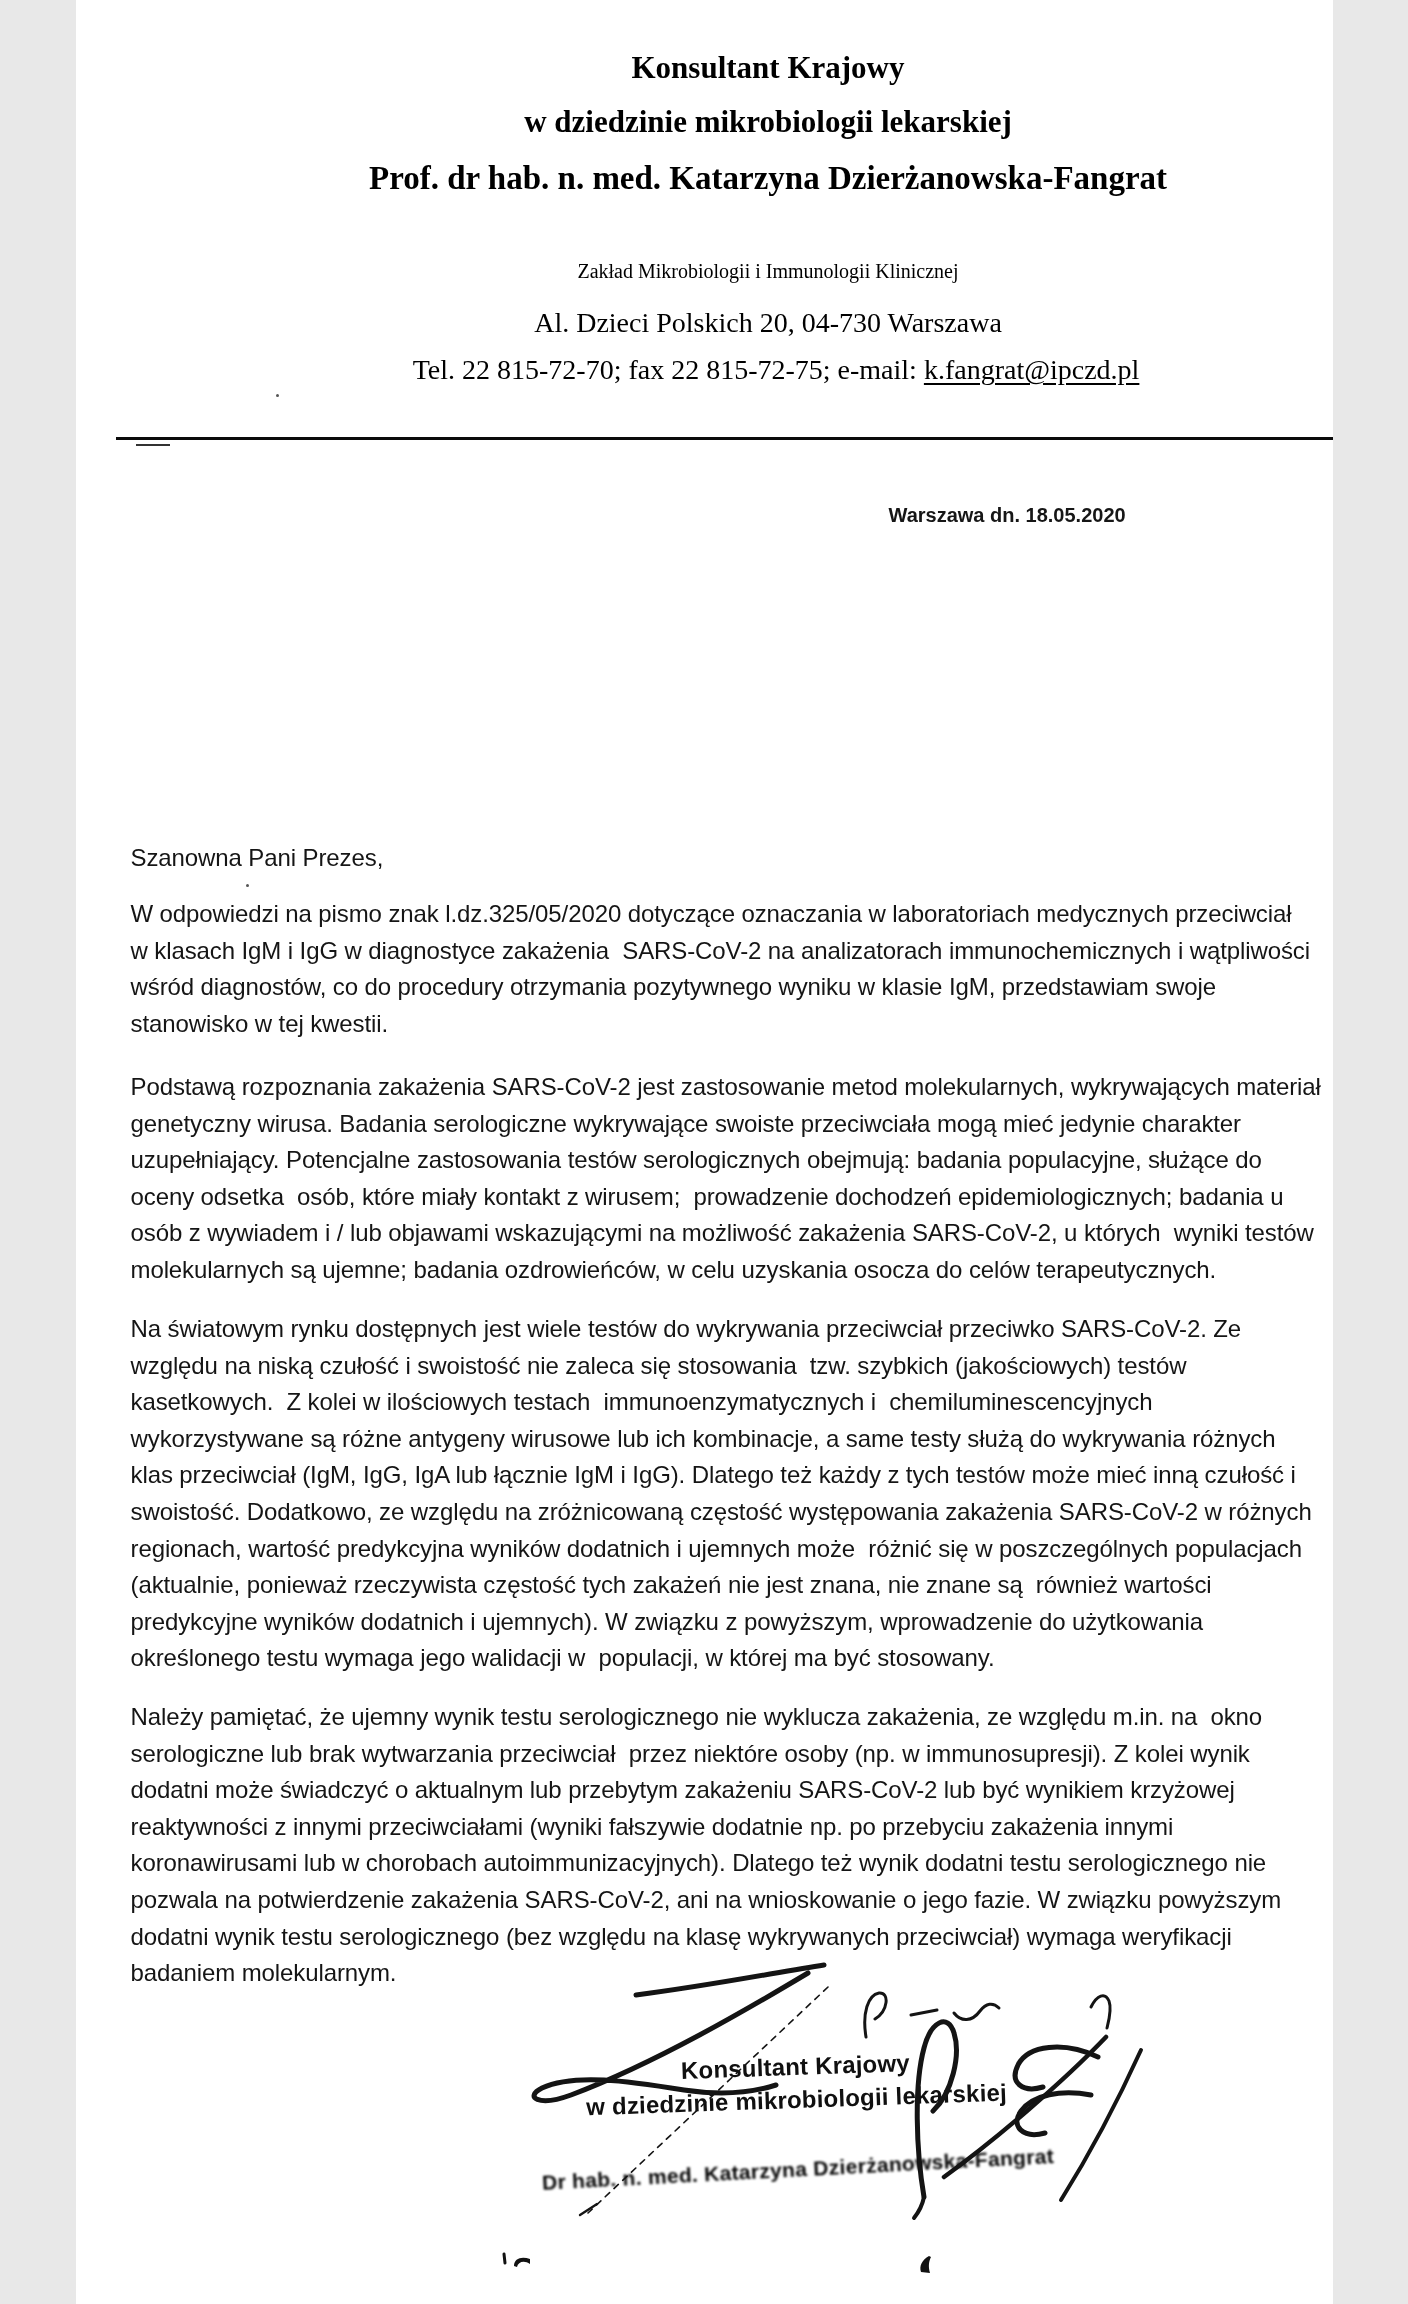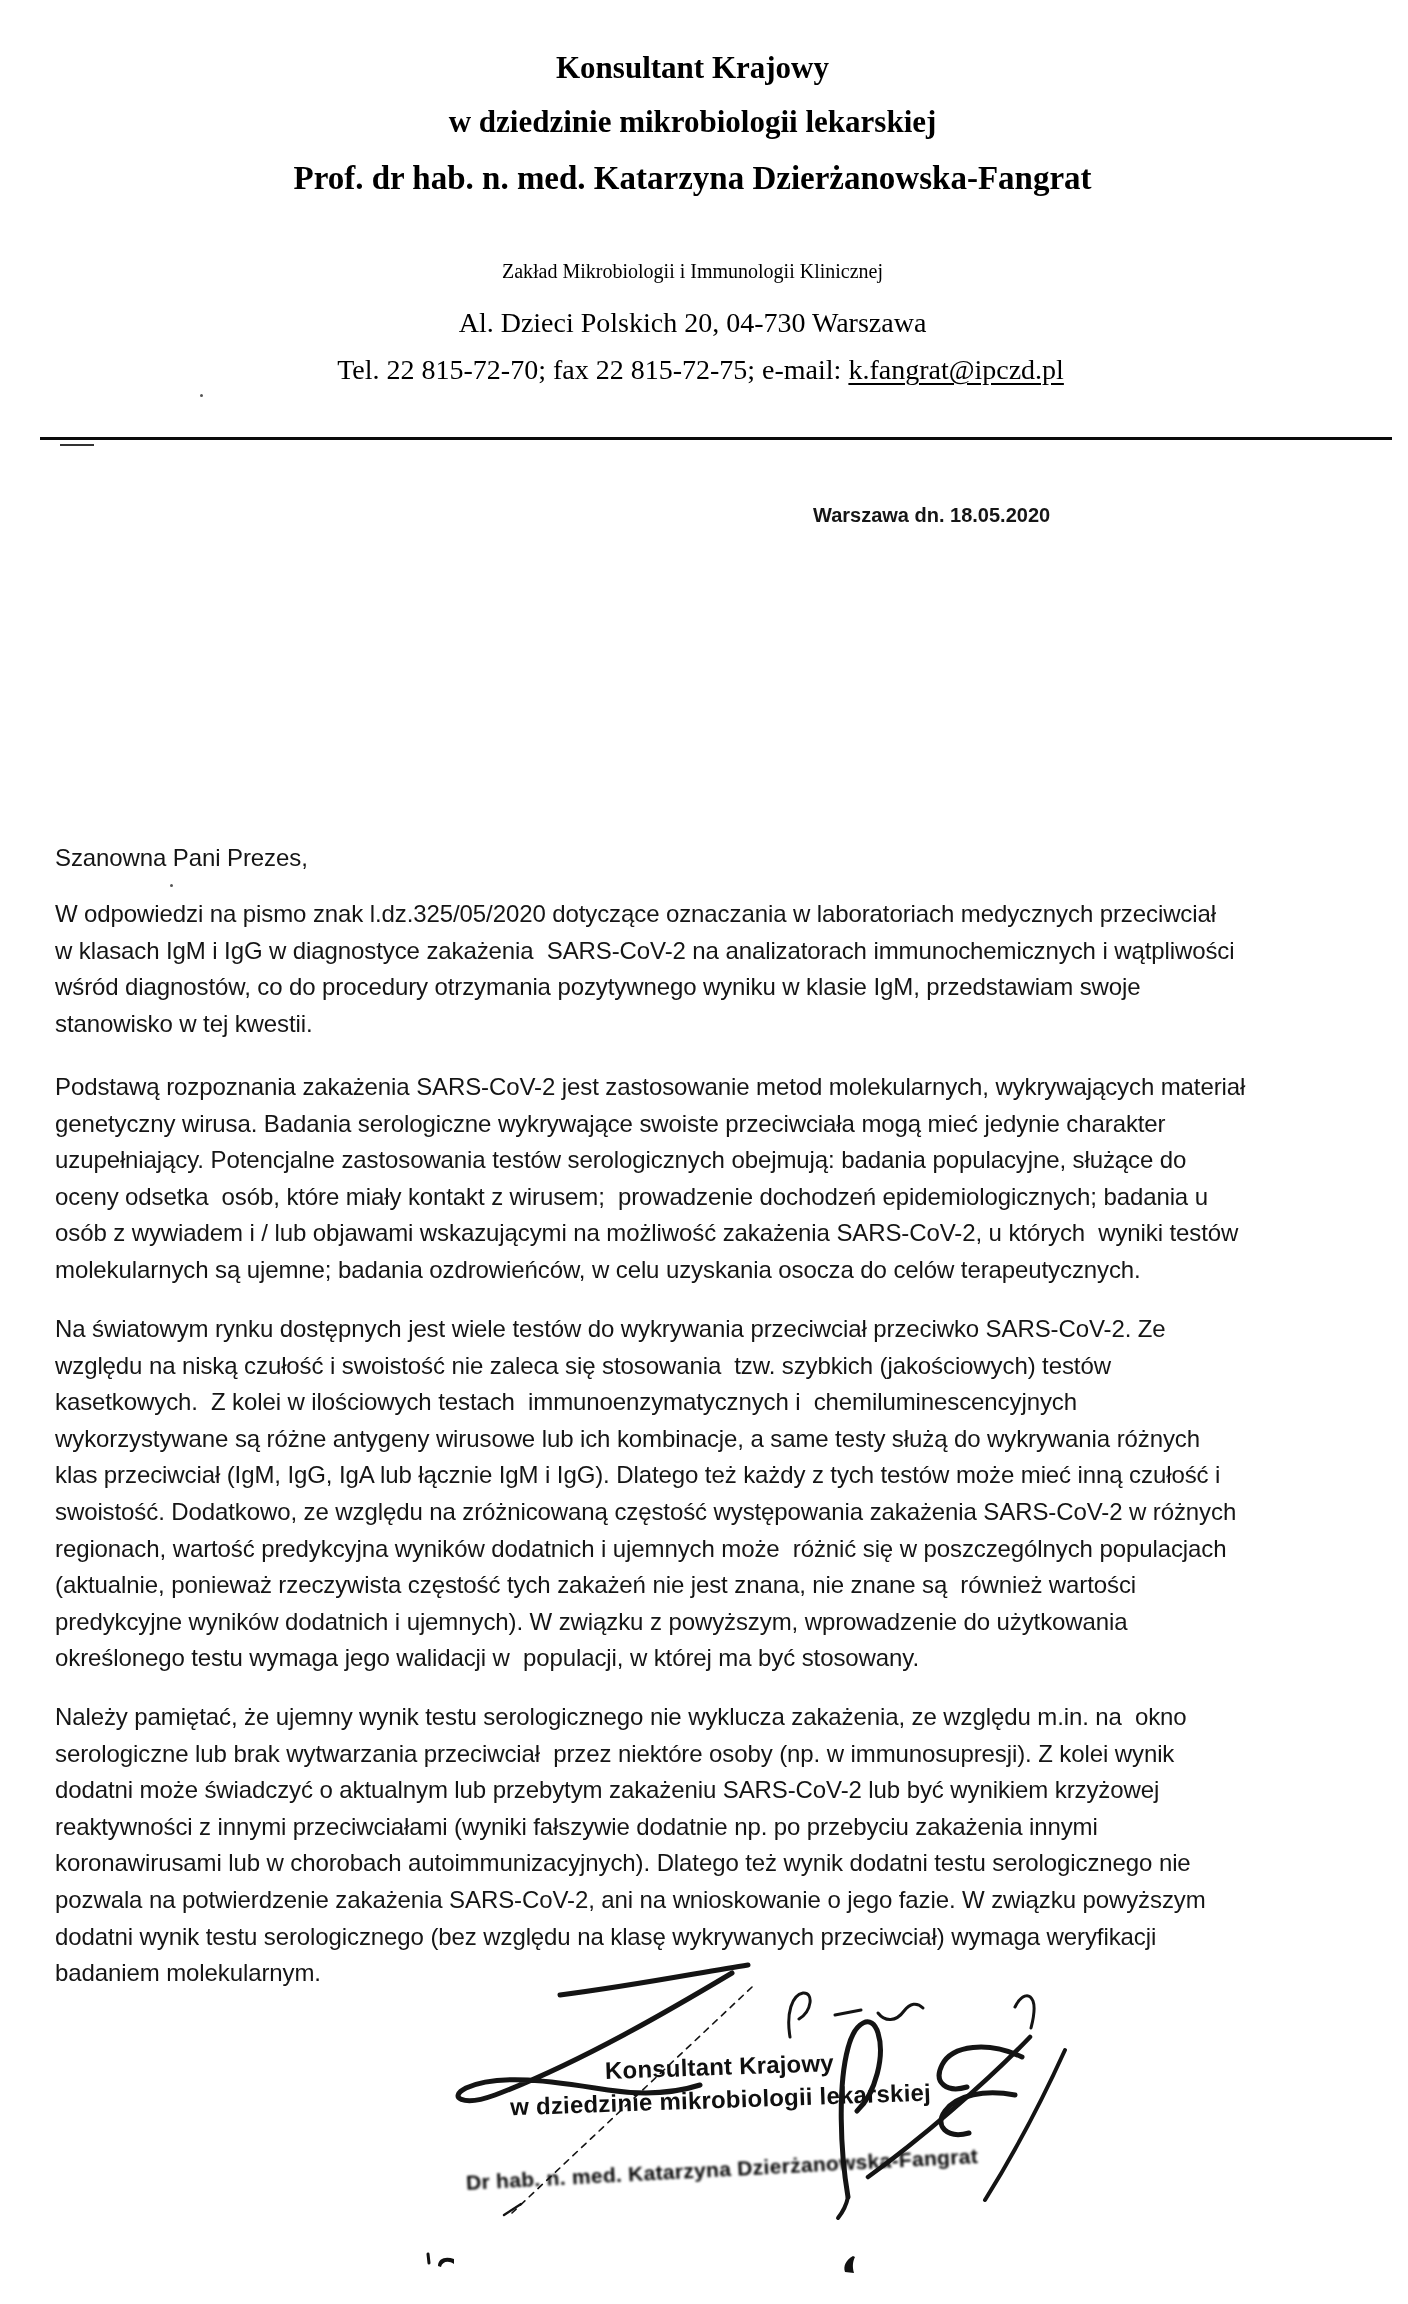--- a/index.html
+++ b/index.html
@@ -1,17 +1,17 @@
 <!DOCTYPE html>
 <html><head>
 <meta charset="utf-8">
 <style>
   html,body{margin:0;padding:0;background:#e8e8e8;}
   .page{
-    position:relative;width:1408px;height:2304px;background:#ffffff;
+    position:relative;width:1257px;height:2304px;background:#ffffff;
     margin:0 auto;overflow:hidden;color:#0d0d0d;
     font-family:"Liberation Sans",sans-serif;
   }
   .abs{position:absolute;}
   
   .hdr{left:0;width:1385px;text-align:center;font-family:"Liberation Serif",serif;color:#000;white-space:nowrap;}
   .hdr-b{font-weight:bold;}
   .h1{top:50px;font-size:31px;}
   .h2{top:104px;font-size:31px;}
   .h3{top:160px;font-size:33px;}

